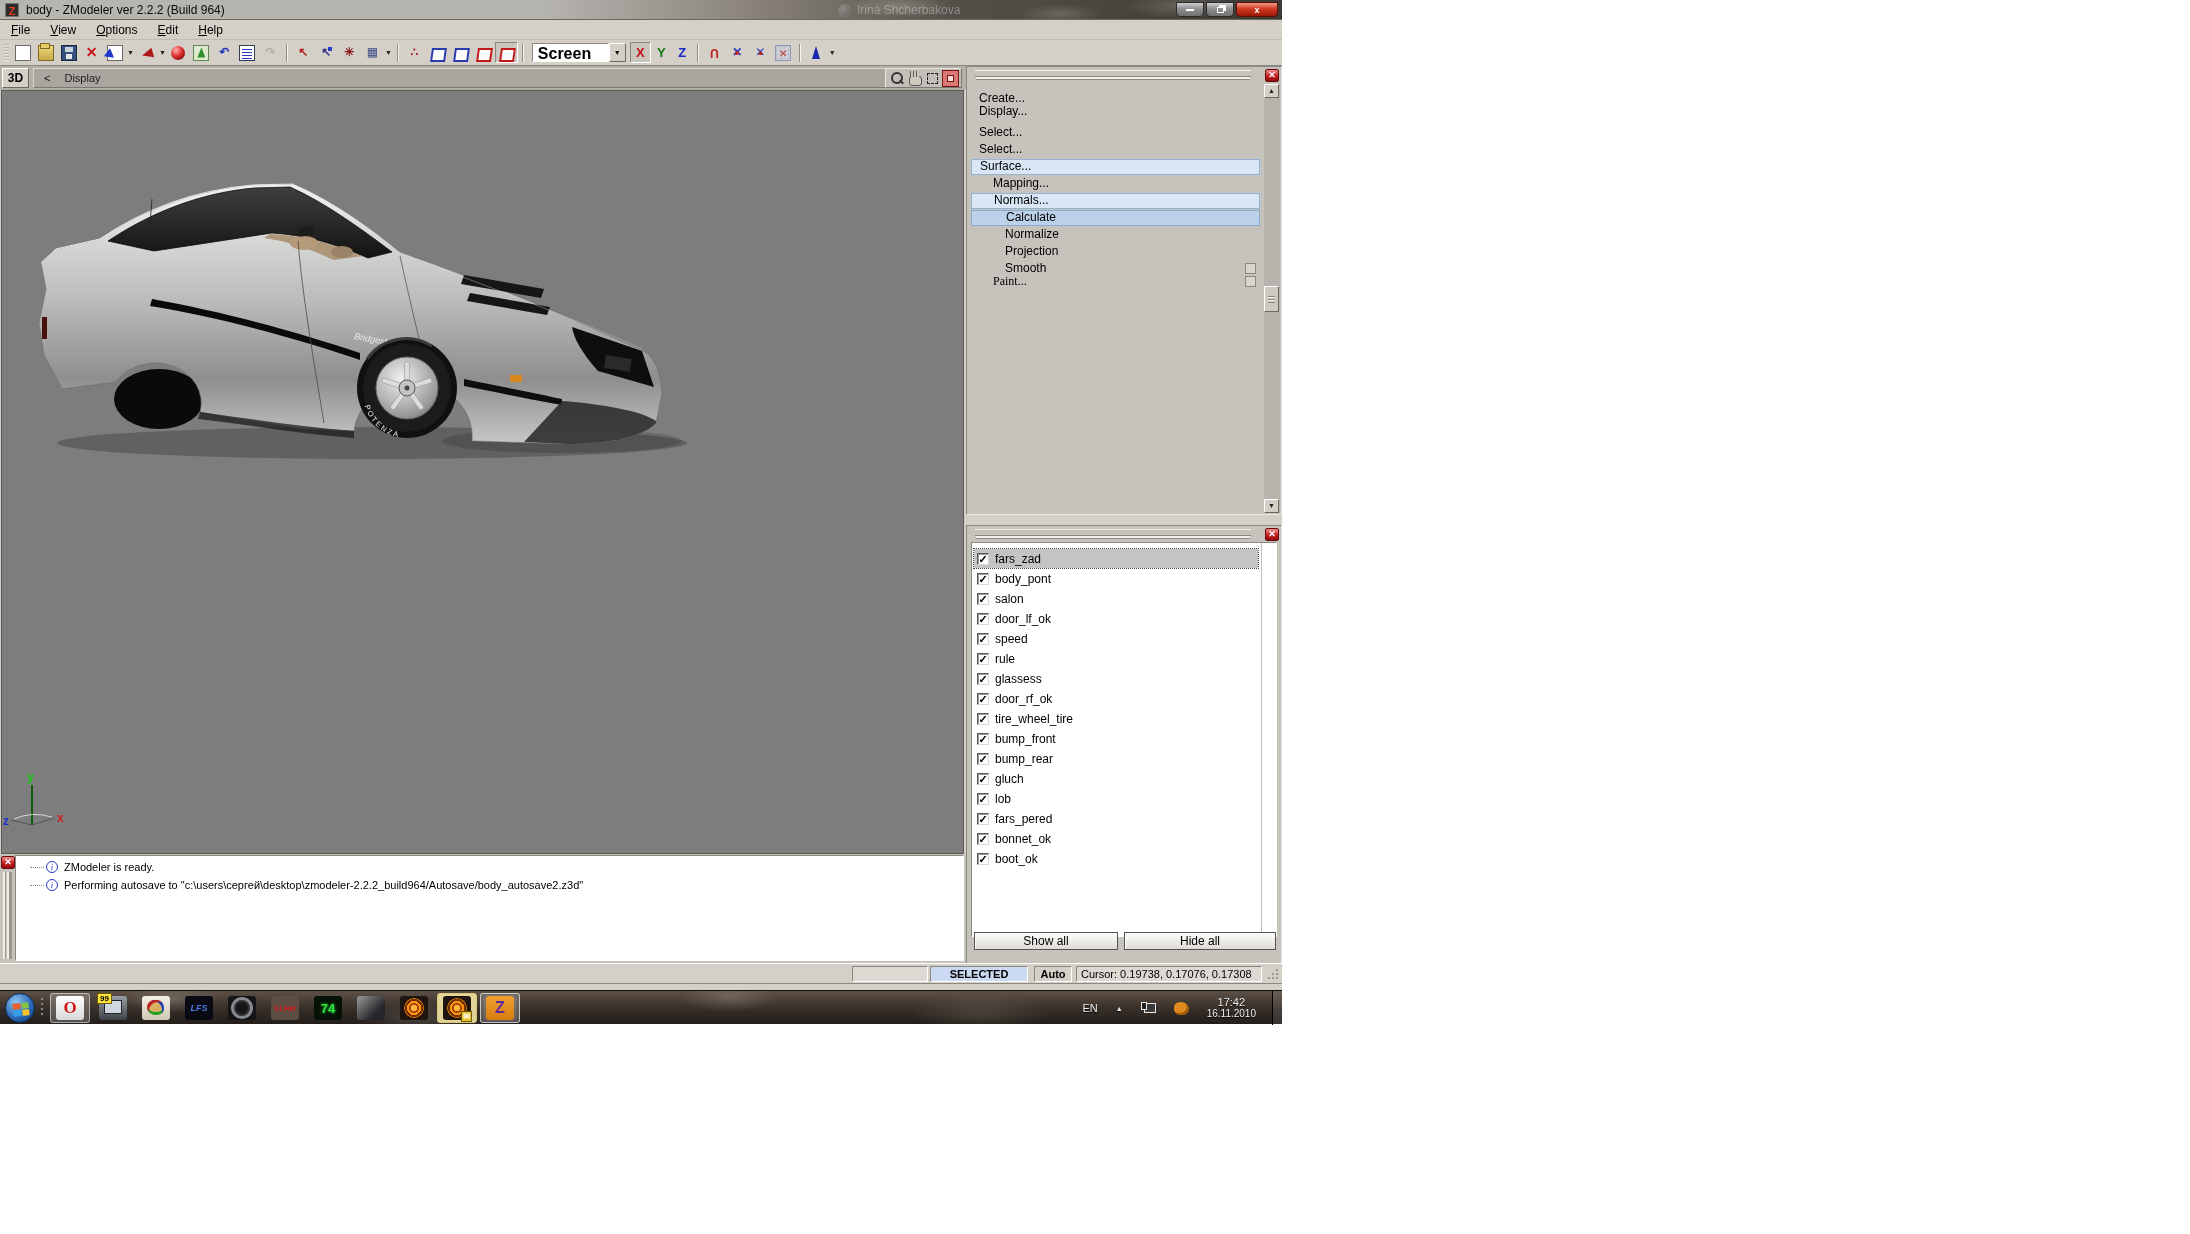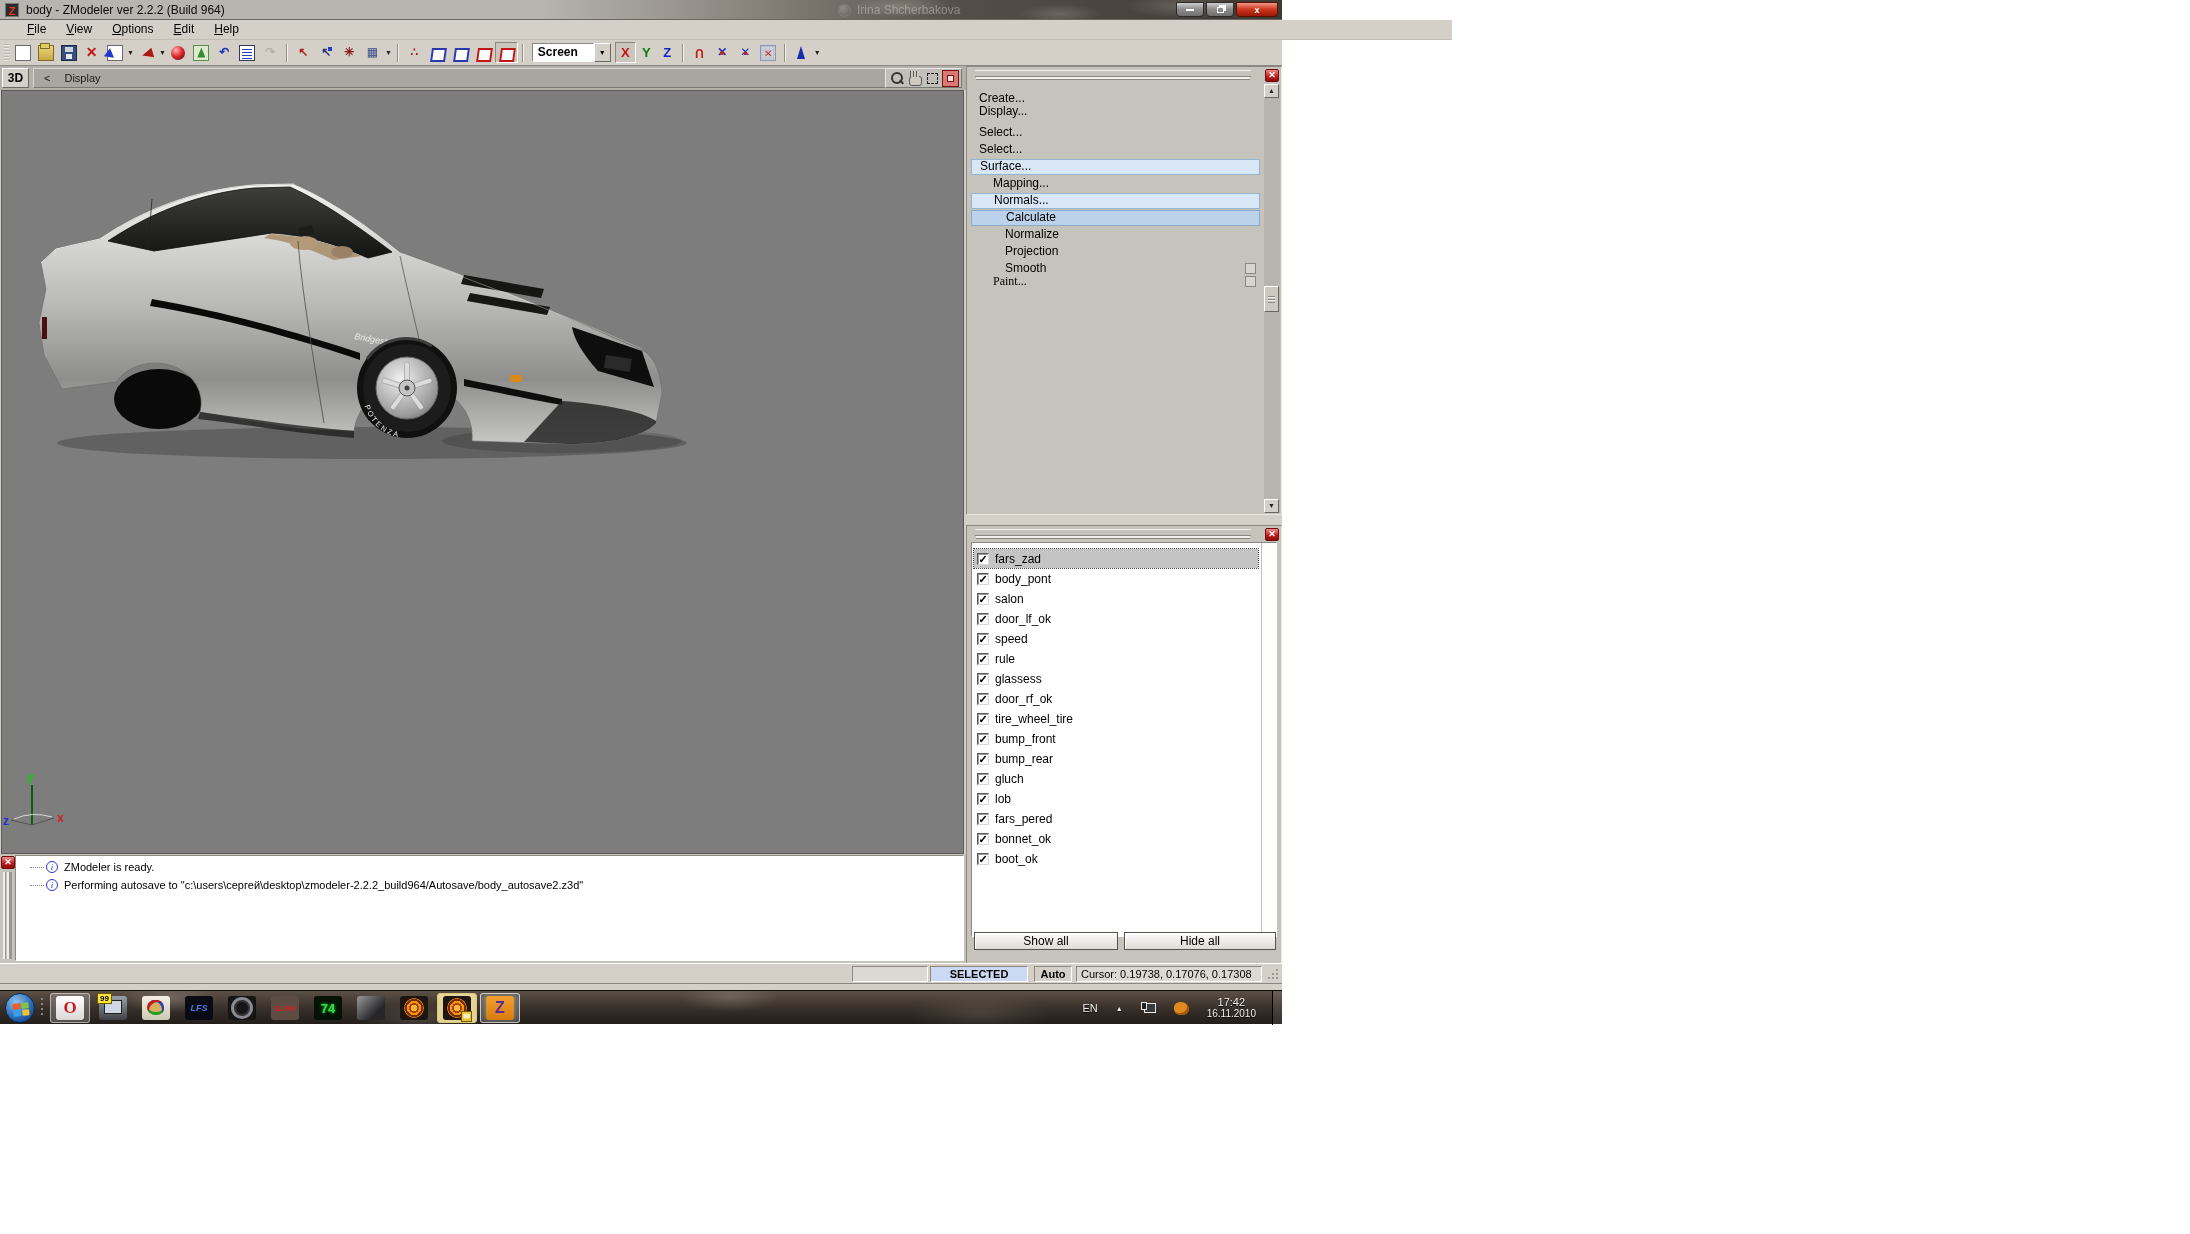--- a/index.html
+++ b/index.html
@@ -22,21 +22,21 @@
  opacity:.42;color:#d9d9d9;font-size:12px}
 .ghost-avatar{width:13px;height:13px;border-radius:50%;background:radial-gradient(circle at 35% 30%,#bbb,#555);border:1px solid #999}
 .winbtns{position:absolute;right:4px;top:2px;display:flex;gap:2px}
 .wbtn{width:28px;height:15px;border:1px solid #2a2a2a;border-radius:0 0 4px 4px;
  background:linear-gradient(#cfcfcf,#8f8f8f 45%,#6f6f6f);display:flex;align-items:center;justify-content:center;color:#fff;font-size:9px;font-weight:bold}
 .wbtn.close{width:42px;background:linear-gradient(#f09a8a,#cf3a22 45%,#9c1808);border-color:#5a0e04}
 .glyph-min{display:block;width:8px;height:2px;background:#fff}
 .glyph-max{display:block;width:7px;height:6px;border:1px solid #fff;box-shadow:2px -2px 0 -0px #fff}
 
 
-.menubar{position:absolute;left:0;top:20px;width:1452px;height:20px;background:#d4d0c8;display:flex;padding-left:18px;gap:2px;border-bottom:1px solid #c0bcb4}
+.menubar{position:absolute;left:0;top:20px;width:1282px;height:20px;background:#d4d0c8;display:flex;align-items:center;padding-left:2px;gap:2px;border-bottom:1px solid #c0bcb4}
 .menu-item{padding:2px 9px;font-size:12px}
 
 
 .toolbar{position:absolute;left:0;top:40px;width:1282px;height:26px;background:#d4d0c8;display:flex;align-items:center;padding-left:2px;border-bottom:1px solid #8a8880}
 .tgrip{width:5px;height:18px;margin:0 2px;background:repeating-linear-gradient(#b9b6b0 0 1px,#e8e6e1 1px 2px,transparent 2px 3px)}
 .tsep{width:2px;height:18px;margin:0 4px;border-left:1px solid #908d86;border-right:1px solid #f4f2ee}
 .tbtn{display:inline-flex;align-items:center;justify-content:center;width:23px;height:21px;border:1px solid transparent}
 .tbtn.pressed{border-color:#8a8880 #fff #fff #8a8880;background:#cac6be}
 .tbtn.disabled{opacity:.45;filter:grayscale(1)}
 .drop{font-size:7px;color:#222;margin:0 1px}
@@ -68,21 +68,21 @@
 .icon-polygons-cube::before,.icon-objects-cube::before{border-color:#c01818}
 .icon-magnet::before{content:"U";color:#c02020;font-weight:bold;display:inline-block;transform:rotate(180deg)}
 .icon-snap-vertex::before{content:"✕";color:#2233bb;font-weight:bold}
 .icon-snap-vertex::after{content:"";position:absolute;left:6px;top:6px;width:4px;height:4px;background:#c02020;border-radius:50%}
 .icon-snap-edge::before{content:"✕";color:#2233bb}
 .icon-snap-edge::after{content:"";position:absolute;left:7px;top:7px;width:3px;height:3px;background:#c02020}
 .icon-snap-grid{background:repeating-linear-gradient(90deg,#b9c1de 0 1px,transparent 1px 4px),repeating-linear-gradient(#b9c1de 0 1px,transparent 1px 4px);border:1px solid #8f97b5}
 .icon-snap-grid::before{content:"✕";color:#c03030;font-size:10px}
 .icon-axis-cone::before{content:"";position:absolute;left:4px;top:1px;width:0;height:0;border-left:4px solid transparent;border-right:4px solid transparent;border-bottom:13px solid #1a2ab0}
 .screen-wrap{display:inline-flex;align-items:center;margin:0 4px}
-.screen-text{width:62px;height:19px;background:#fff;border:1px solid;border-color:#8a8880 #fff #fff #8a8880;font-weight:bold;font-size:12px;padding:1px 0 0 5px}
+.screen-text{width:77px;height:19px;background:#fff;border:1px solid;border-color:#8a8880 #fff #fff #8a8880;font-weight:bold;font-size:16px;padding:1px 0 0 5px}
 .screen-arrow{width:17px;height:19px;background:#d4d0c8;border:1px solid;border-color:#fff #6a6862 #6a6862 #fff;font-size:7px;text-align:center;line-height:17px}
 .axisbtn{width:21px;height:21px;display:inline-flex;align-items:center;justify-content:center;font-weight:bold;font-size:13px;border:1px solid transparent}
 .axisbtn.pressed{border-color:#8a8880 #fff #fff #8a8880;background:#cac6be}
 
 
 .vheader{position:absolute;left:0;top:66px;width:966px;height:24px;background:#b3b0aa}
 .btn3d{position:absolute;left:2px;top:2px;width:27px;height:20px;background:#d4d0c8;border:1px solid;border-color:#fff #6a6862 #6a6862 #fff;font-weight:bold;font-size:12px;text-align:center;line-height:18px}
 .vcrumb{position:absolute;left:33px;top:2px;right:80px;height:20px;background:#a9a6a0;border:1px solid;border-color:#d8d6d1 #7a7872 #7a7872 #d8d6d1;font-size:11px;color:#1a1a1a;display:flex;align-items:center;gap:14px;padding-left:10px}
 .vtools{position:absolute;right:4px;top:2px;height:20px;display:flex;align-items:center;gap:1px;background:#c2bfb9;border:1px solid;border-color:#e9e7e2 #7a7872 #7a7872 #e9e7e2;padding:0 2px}
 .vt{width:17px;height:17px;position:relative;display:inline-block}

